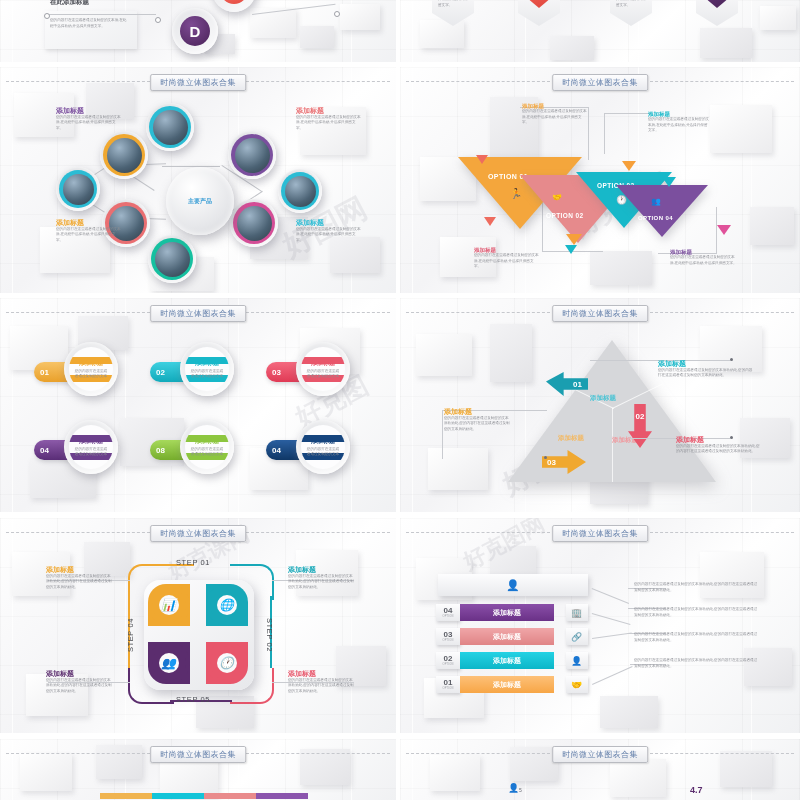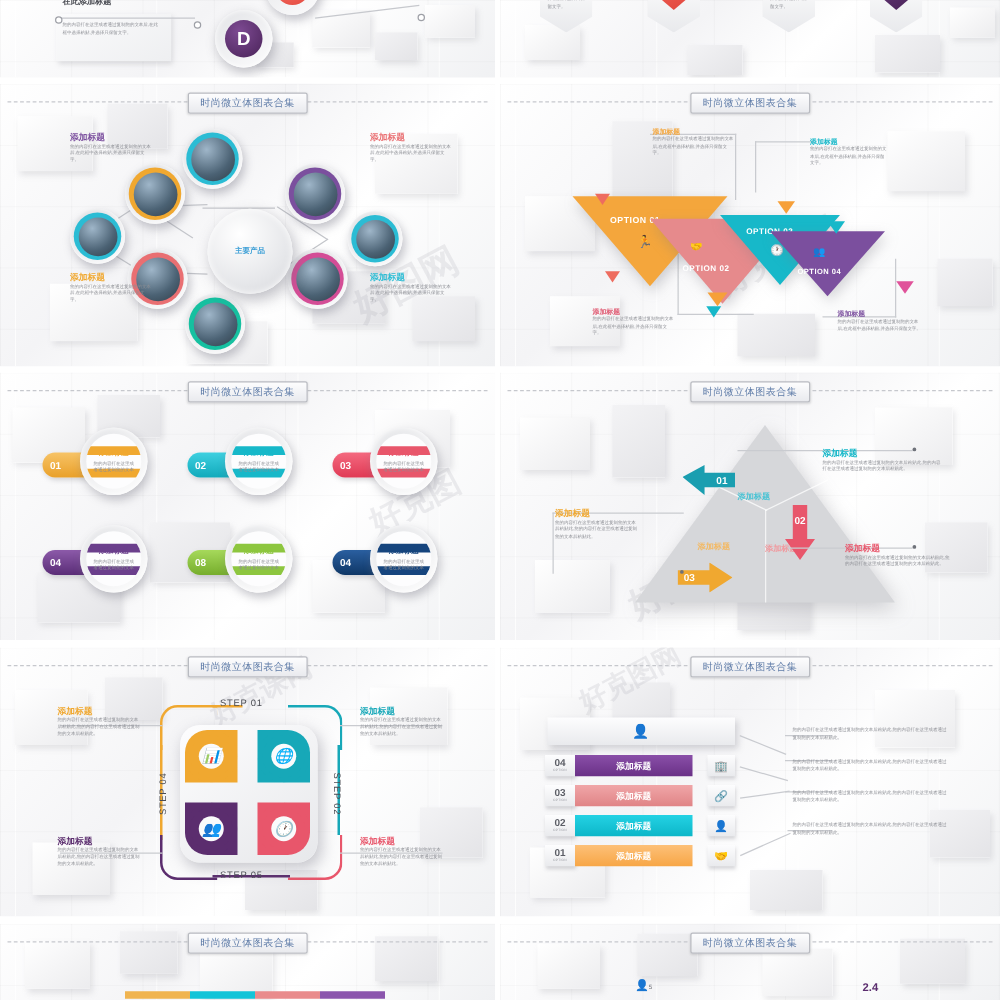--- a/index.html
+++ b/index.html
@@ -633,16 +633,16 @@
     <div class="sq" style="left:30px;top:16px;width:50px;height:36px;"></div>
     <div class="sq d" style="left:110px;top:8px;width:48px;height:34px;"></div>
     <div class="sq" style="left:210px;top:20px;width:56px;height:38px;"></div>
     <div class="sq d" style="left:320px;top:12px;width:52px;height:36px;"></div>
     <div class="bline" style="left:6px;width:144px;"></div>
     <div class="bline" style="right:6px;width:144px;"></div>
     <div class="banner">时尚微立体图表合集</div>
 
     <div style="position:absolute;left:108px;top:44px;font-size:9px;color:#5b5d64;">👤</div>
     <div style="position:absolute;left:119px;top:48px;font-size:5px;color:#6b6d74;">5</div>
-    <div style="position:absolute;left:290px;top:46px;font-size:9px;font-weight:bold;color:#5b2d6e;">2.4</div>
+    <div style="position:absolute;left:290px;top:46px;font-size:9px;font-weight:bold;color:#5b2d6e;">4.7</div>
   </div>
 
 </div>
 
 </body></html>

